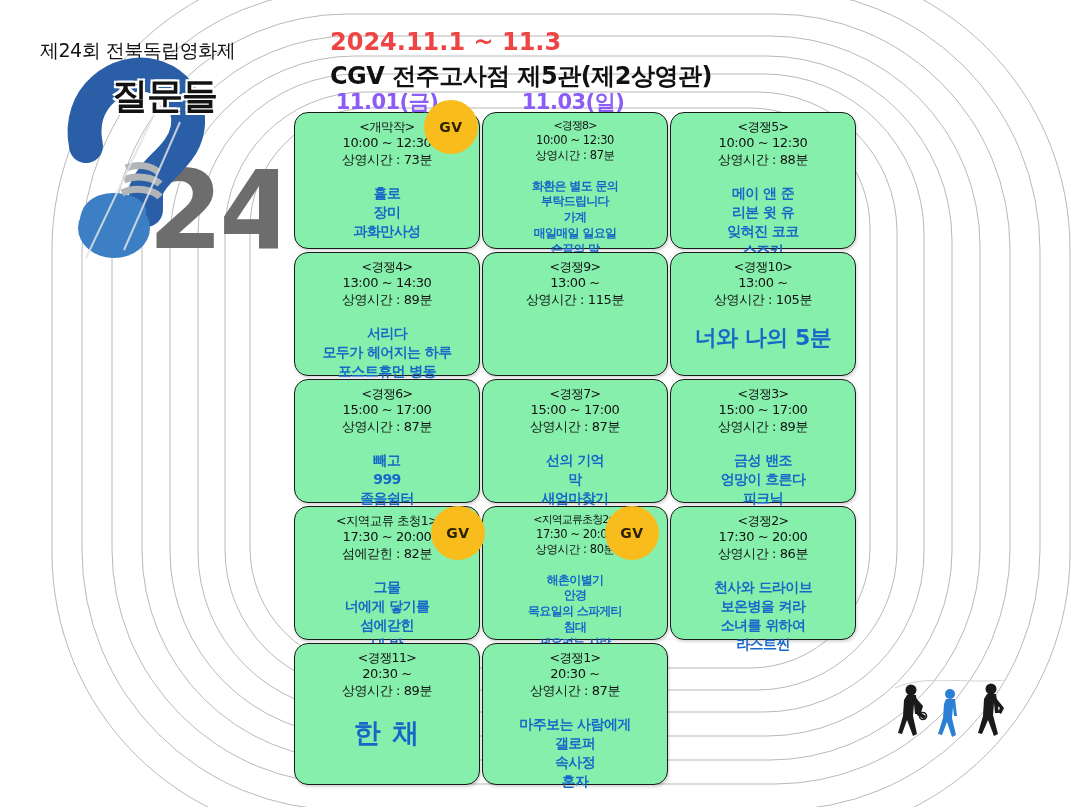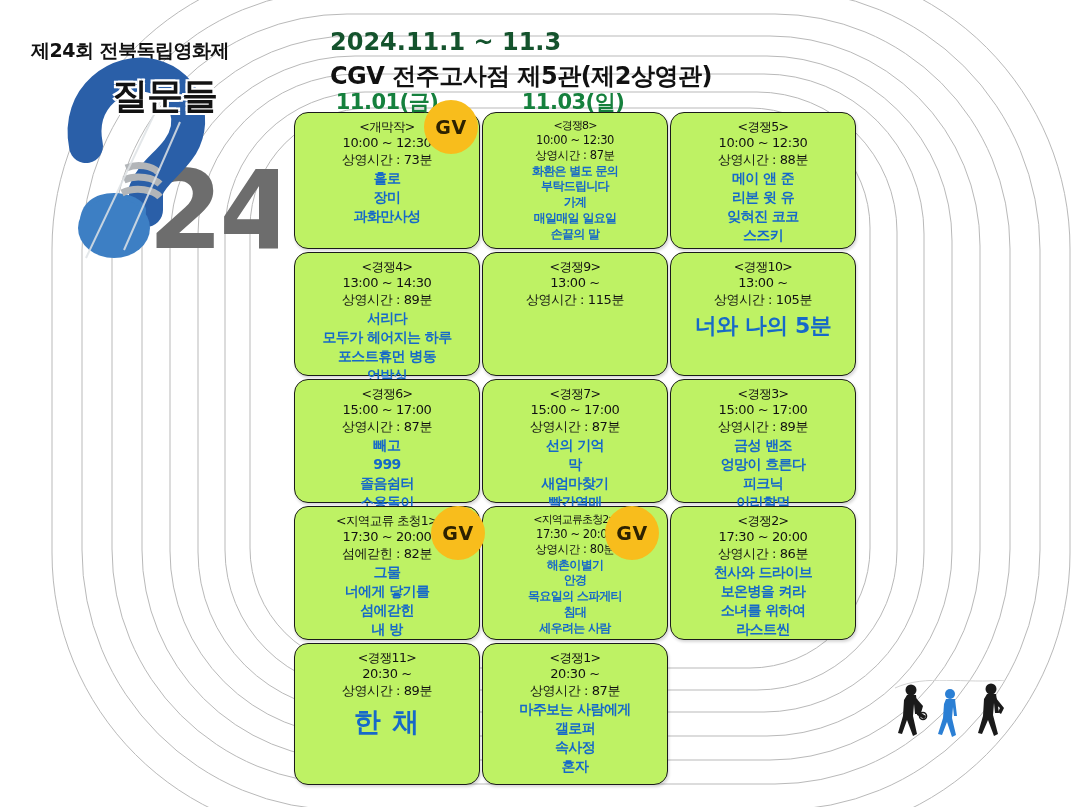--- a/index.html
+++ b/index.html
@@ -34,24 +34,24 @@
   #logo-block {
     position: absolute;
     left: 28px;
     top: 30px;
     width: 260px;
     height: 260px;
     z-index: 4;
   }
   #festival-name {
     position: absolute;
-    left: 3px;
+    left: 12px;
     top: 8px;
     font-size: 19px;
-    font-weight: bold;
+    font-weight: normal;
     color: #111111;
     letter-spacing: -0.5px;
     white-space: nowrap;
   }
   #logo-art {
     position: absolute;
     left: 0;
     top: 20px;
     width: 250px;
     height: 235px;
@@ -73,21 +73,21 @@
   #title-block {
     position: absolute;
     left: 330px;
     top: 28px;
     z-index: 5;
     text-align: left;
   }
   .title-line-1 {
     font-size: 24px;
     font-weight: bold;
-    color: #14532d;
+    color: #ef4444;
     letter-spacing: 0px;
     margin-bottom: 4px;
     white-space: nowrap;
   }
   .title-line-2 {
     font-size: 24px;
     font-weight: bold;
     color: #111111;
     letter-spacing: -0.5px;
     white-space: nowrap;
@@ -100,21 +100,21 @@
     width: 560px;
     height: 28px;
     z-index: 5;
     display: flex;
   }
   .day-header {
     width: 186px;
     text-align: center;
     font-size: 21px;
     font-weight: bold;
-    color: #15803d;
+    color: #8b5cf6;
     letter-spacing: -0.5px;
   }
 
   
   #grid {
     position: absolute;
     left: 294px;
     top: 112px;
     width: 562px;
     z-index: 3;
@@ -124,21 +124,21 @@
     width: 562px;
   }
   .cell-slot {
     width: 186px;
     margin-right: 2px;
     box-sizing: border-box;
   }
   .cell-slot:last-child { margin-right: 0; }
 
   .screening-card {
-    background: #bef264;
+    background: #86efac;
     border: 1.6px solid #1b1b1b;
     border-radius: 14px;
     box-sizing: border-box;
     padding: 6px 4px 7px 4px;
     text-align: center;
     box-shadow: 1px 2px 3px rgba(0,0,0,0.16);
     position: relative;
   }
   .card-empty {
     visibility: hidden;
@@ -162,21 +162,21 @@
   }
   .card-time.small { font-size: 11.5px; }
   .card-runtime {
     font-size: 13px;
     color: #111111;
     line-height: 1.3;
     letter-spacing: -0.4px;
   }
   .card-runtime.small { font-size: 11.5px; }
   .film-list {
-    margin-top: 1px;
+    margin-top: 16px;
   }
   .film-title {
     font-size: 14px;
     color: #1669c9;
     font-weight: bold;
     line-height: 1.34;
     letter-spacing: -0.6px;
   }
   .film-title.compact {
     font-size: 12px;
@@ -199,21 +199,21 @@
   }
 
   
   .gv-badge {
     position: absolute;
     width: 54px;
     height: 54px;
     border-radius: 50%;
     background: #f8bd1c;
     color: #2d2200;
-    font-size: 19px;
+    font-size: 14px;
     font-weight: bold;
     display: flex;
     align-items: center;
     justify-content: center;
     z-index: 9;
     letter-spacing: 0.5px;
   }
   #gv-1 { left: 424px; top: 100px; }
   #gv-2 { left: 431px; top: 506px; }
   #gv-3 { left: 605px; top: 506px; }

